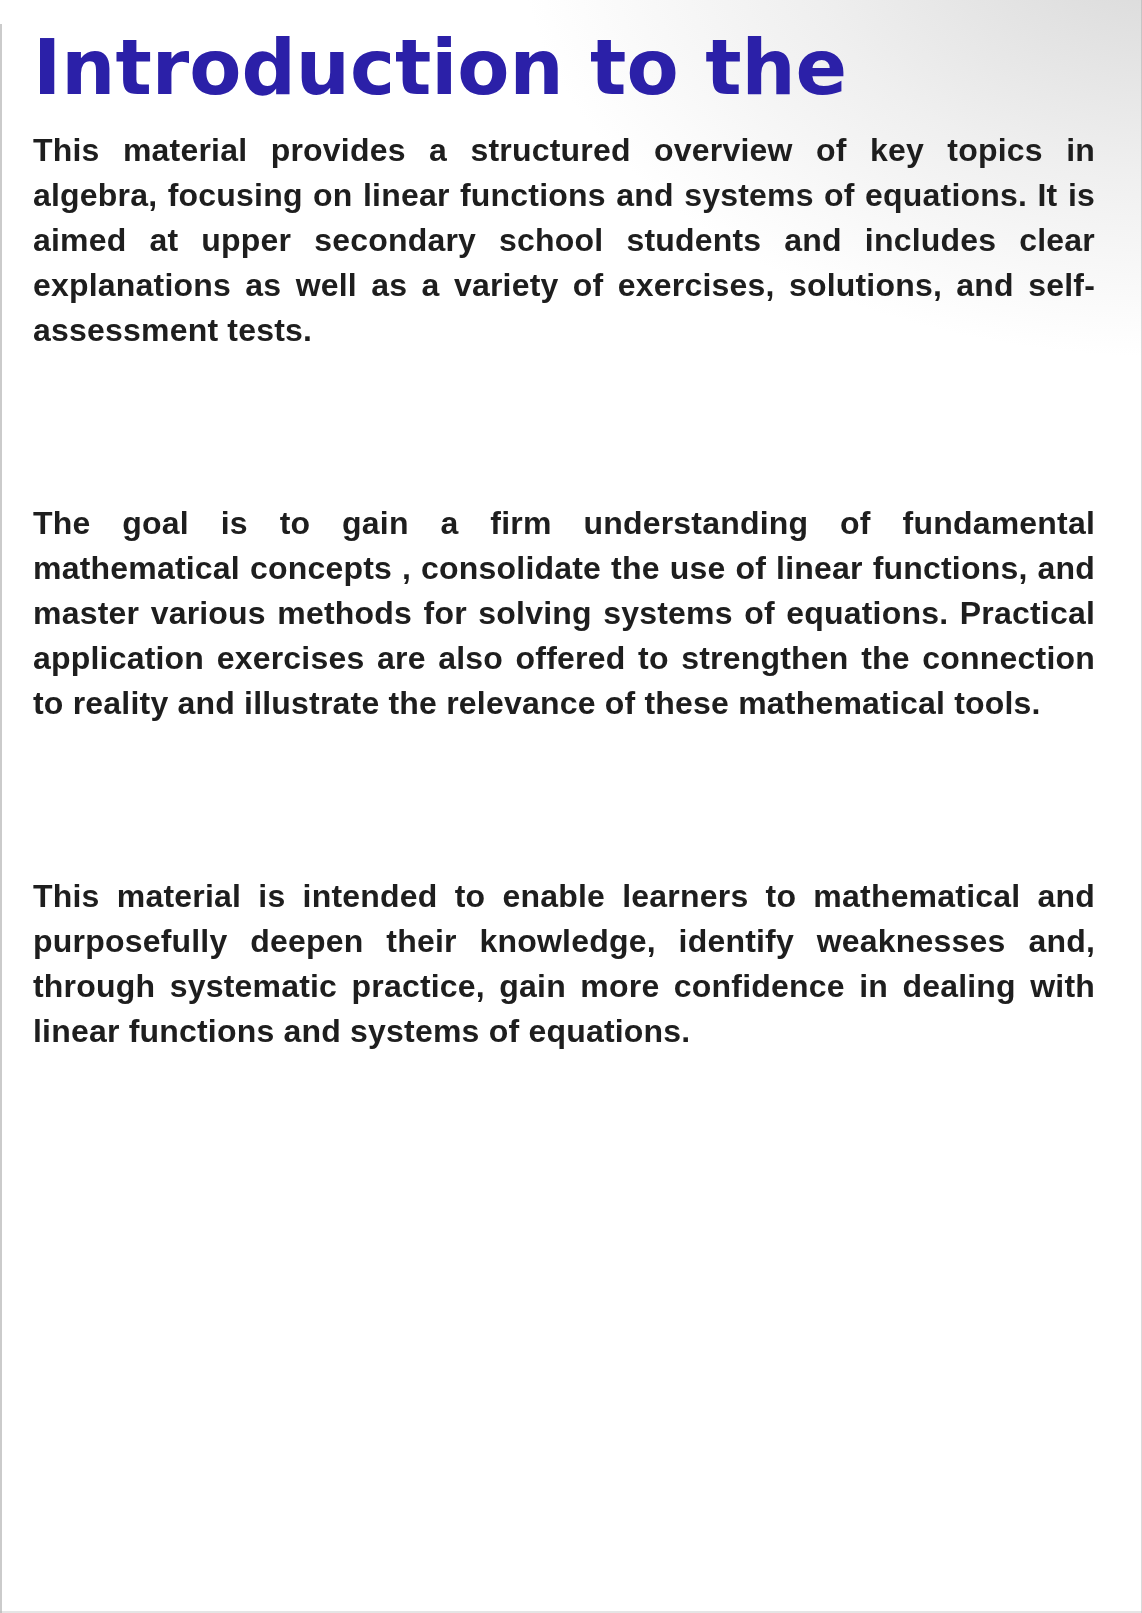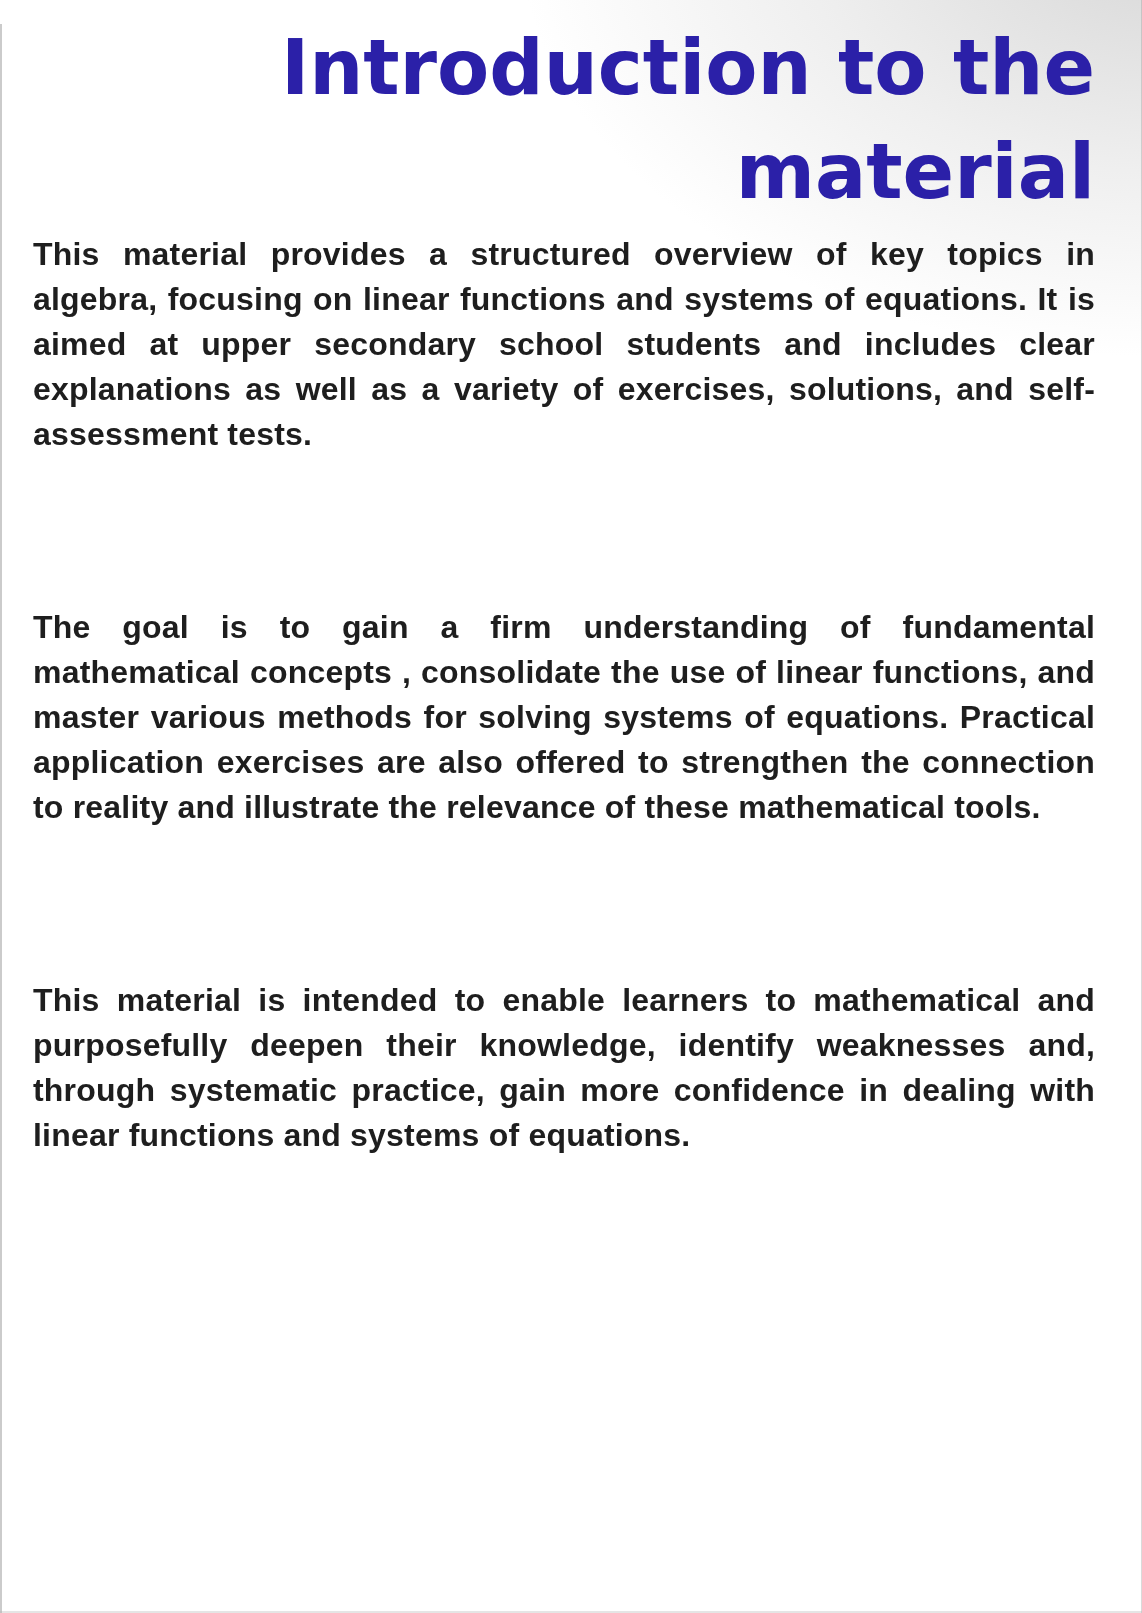--- a/index.html
+++ b/index.html
@@ -32,21 +32,21 @@
     position: relative;
     padding: 16px 47px 0 33px;
   }
 
   .title {
     font-family: "DejaVu Sans", "Liberation Sans", sans-serif;
     font-weight: 800;
     font-size: 76px;
     line-height: 104px;
     letter-spacing: 0px;
-    text-align: right;
+    text-align: left;
     color: var(--title, #2b20a8);
     margin-bottom: 8px;
   }
   .title .title-line { display: block; }
 
   .body-text p {
     font-size: 32px;
     line-height: 45px;
     letter-spacing: 0.2px;
     text-align: justify;
@@ -57,21 +57,20 @@
   }
   .body-text p:last-child { margin-bottom: 0; }
 </style>
 </head>
 <body>
 
 <main class="doc">
 
   <h1 class="title">
     <span class="title-line">Introduction to the</span>
-    <span class="title-line">material</span>
   </h1>
 
   <section class="body-text">
     <p>This material provides a structured overview of key topics in algebra, focusing on linear functions and systems of equations. It is aimed at upper secondary school students and includes clear explanations as well as a variety of exercises, solutions, and self-assessment tests.</p>
     <p>The goal is to gain a firm understanding of fundamental mathematical concepts , consolidate the use of linear functions, and master various methods for solving systems of equations. Practical application exercises are also offered to strengthen the connection to reality and illustrate the relevance of these mathematical tools.</p>
     <p>This material is intended to enable learners to mathematical and purposefully deepen their knowledge, identify weaknesses and, through systematic practice, gain more confidence in dealing with linear functions and systems of equations.</p>
   </section>
 
 </main>
 

